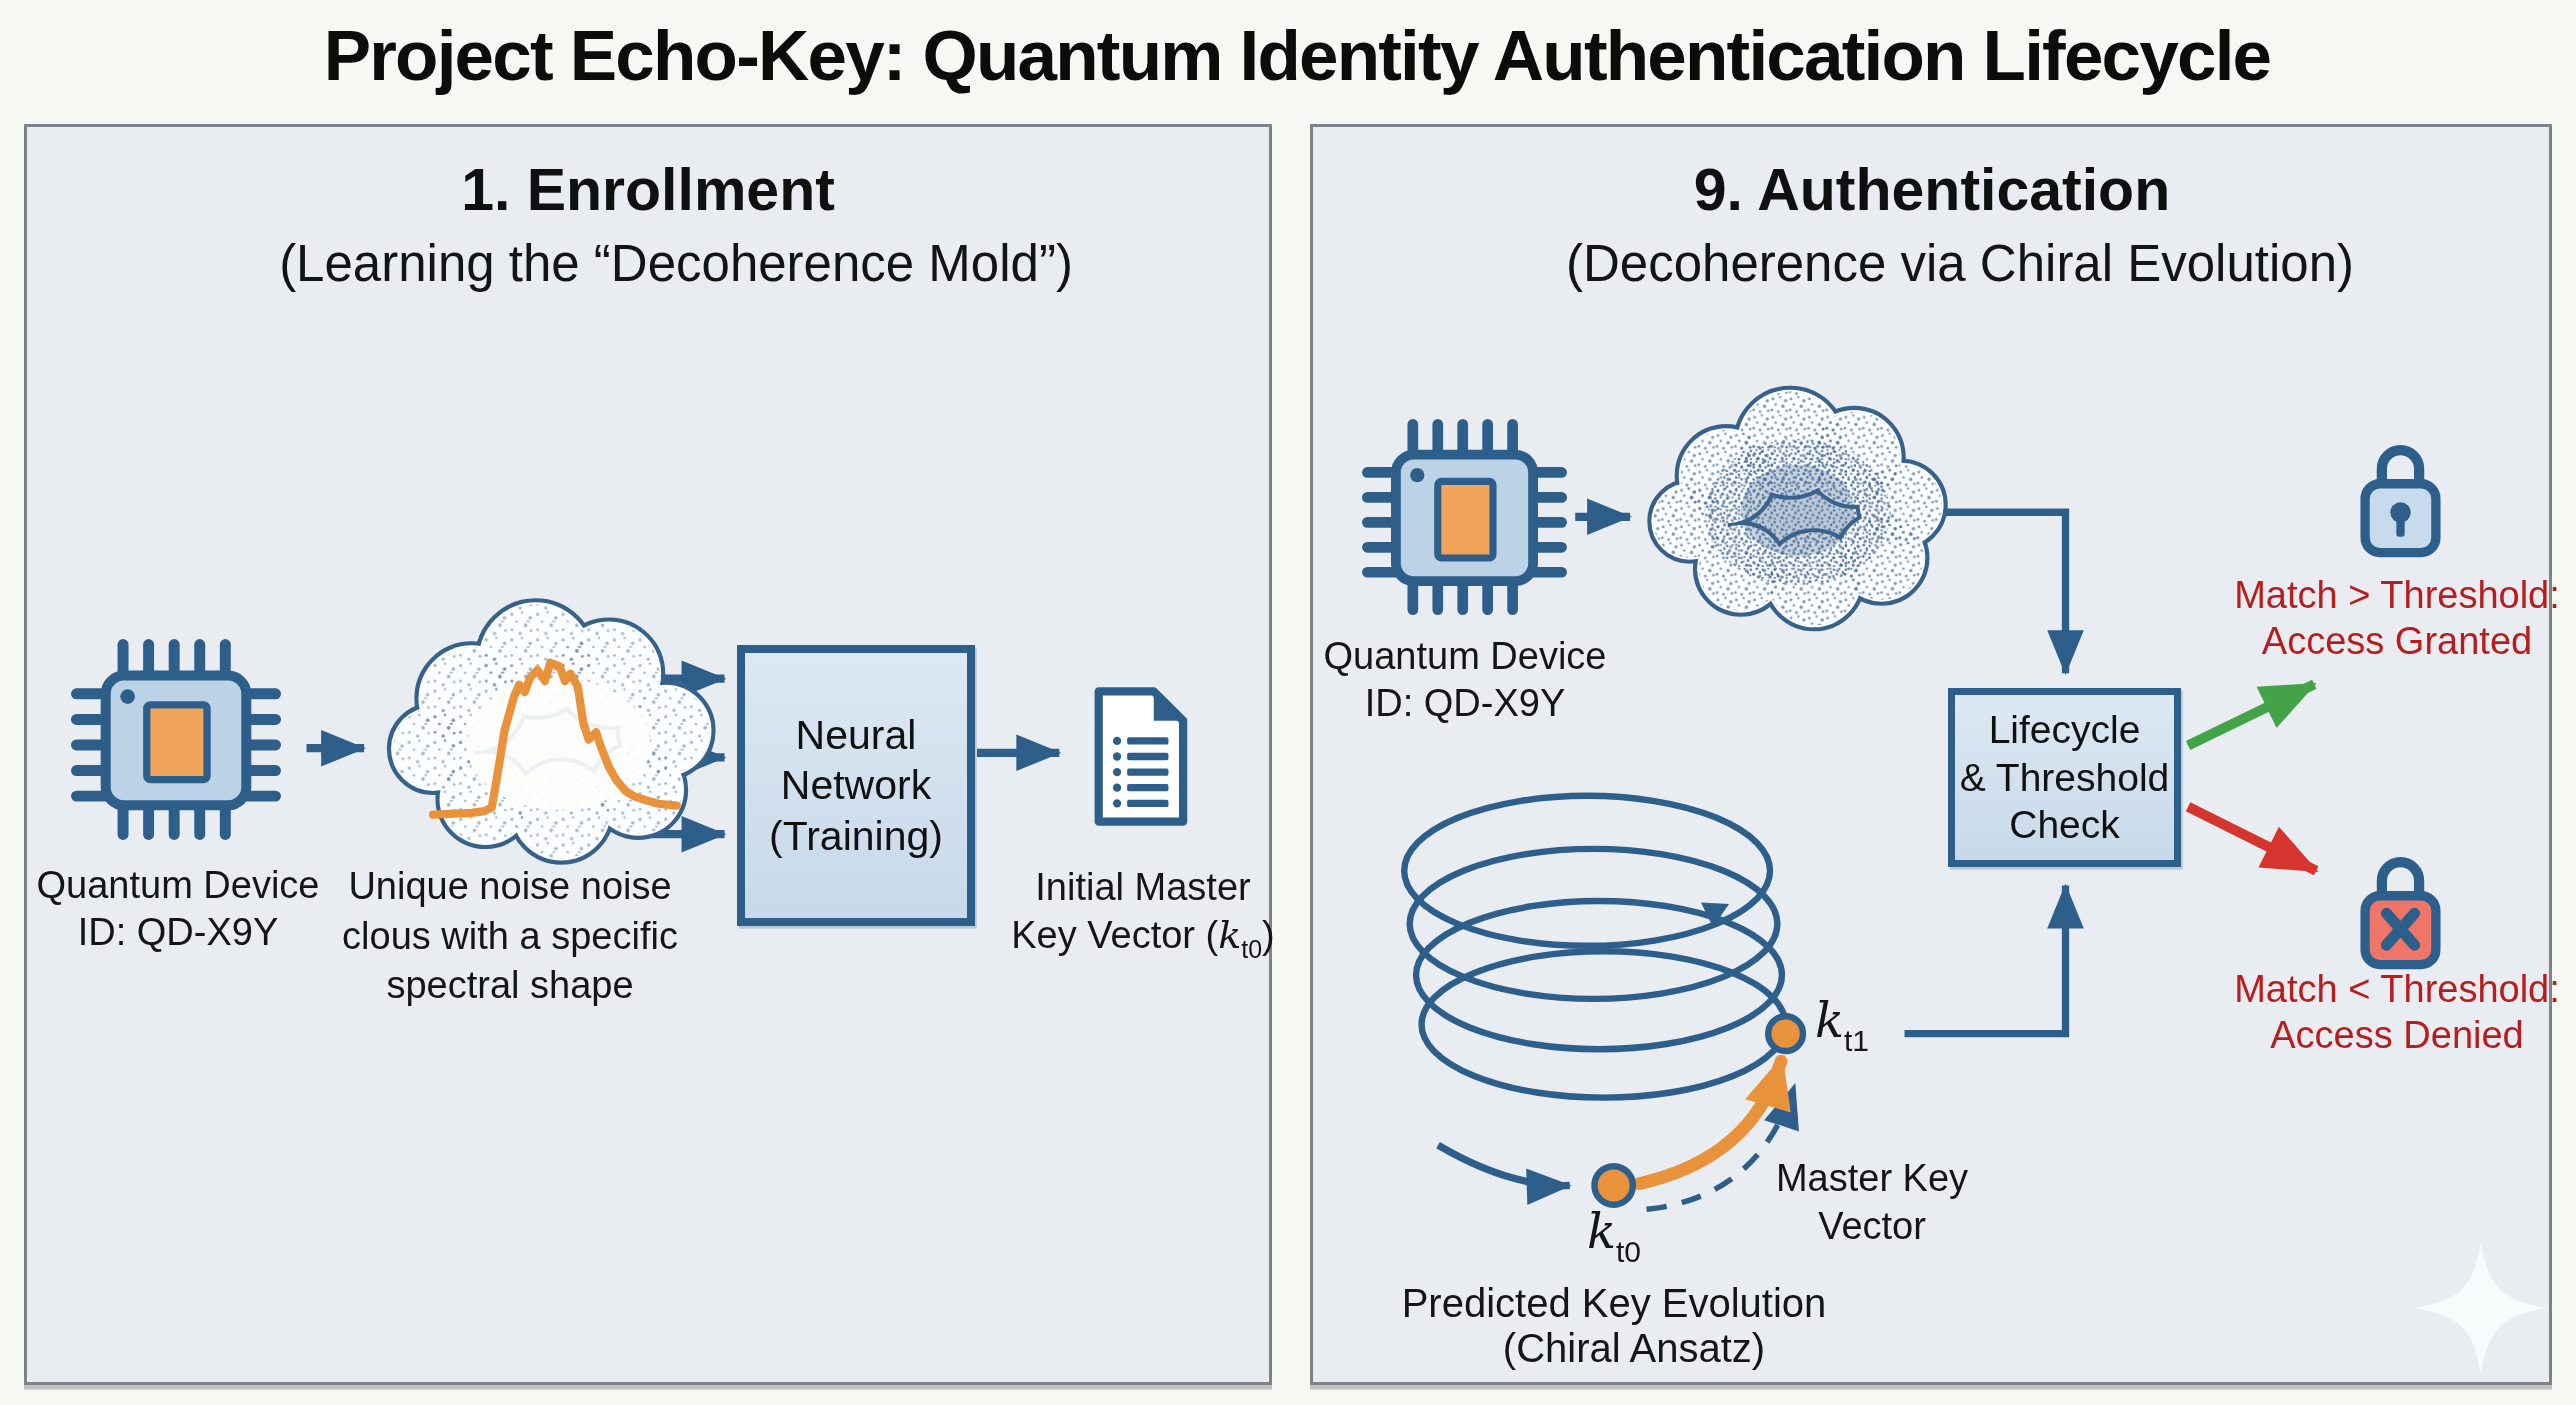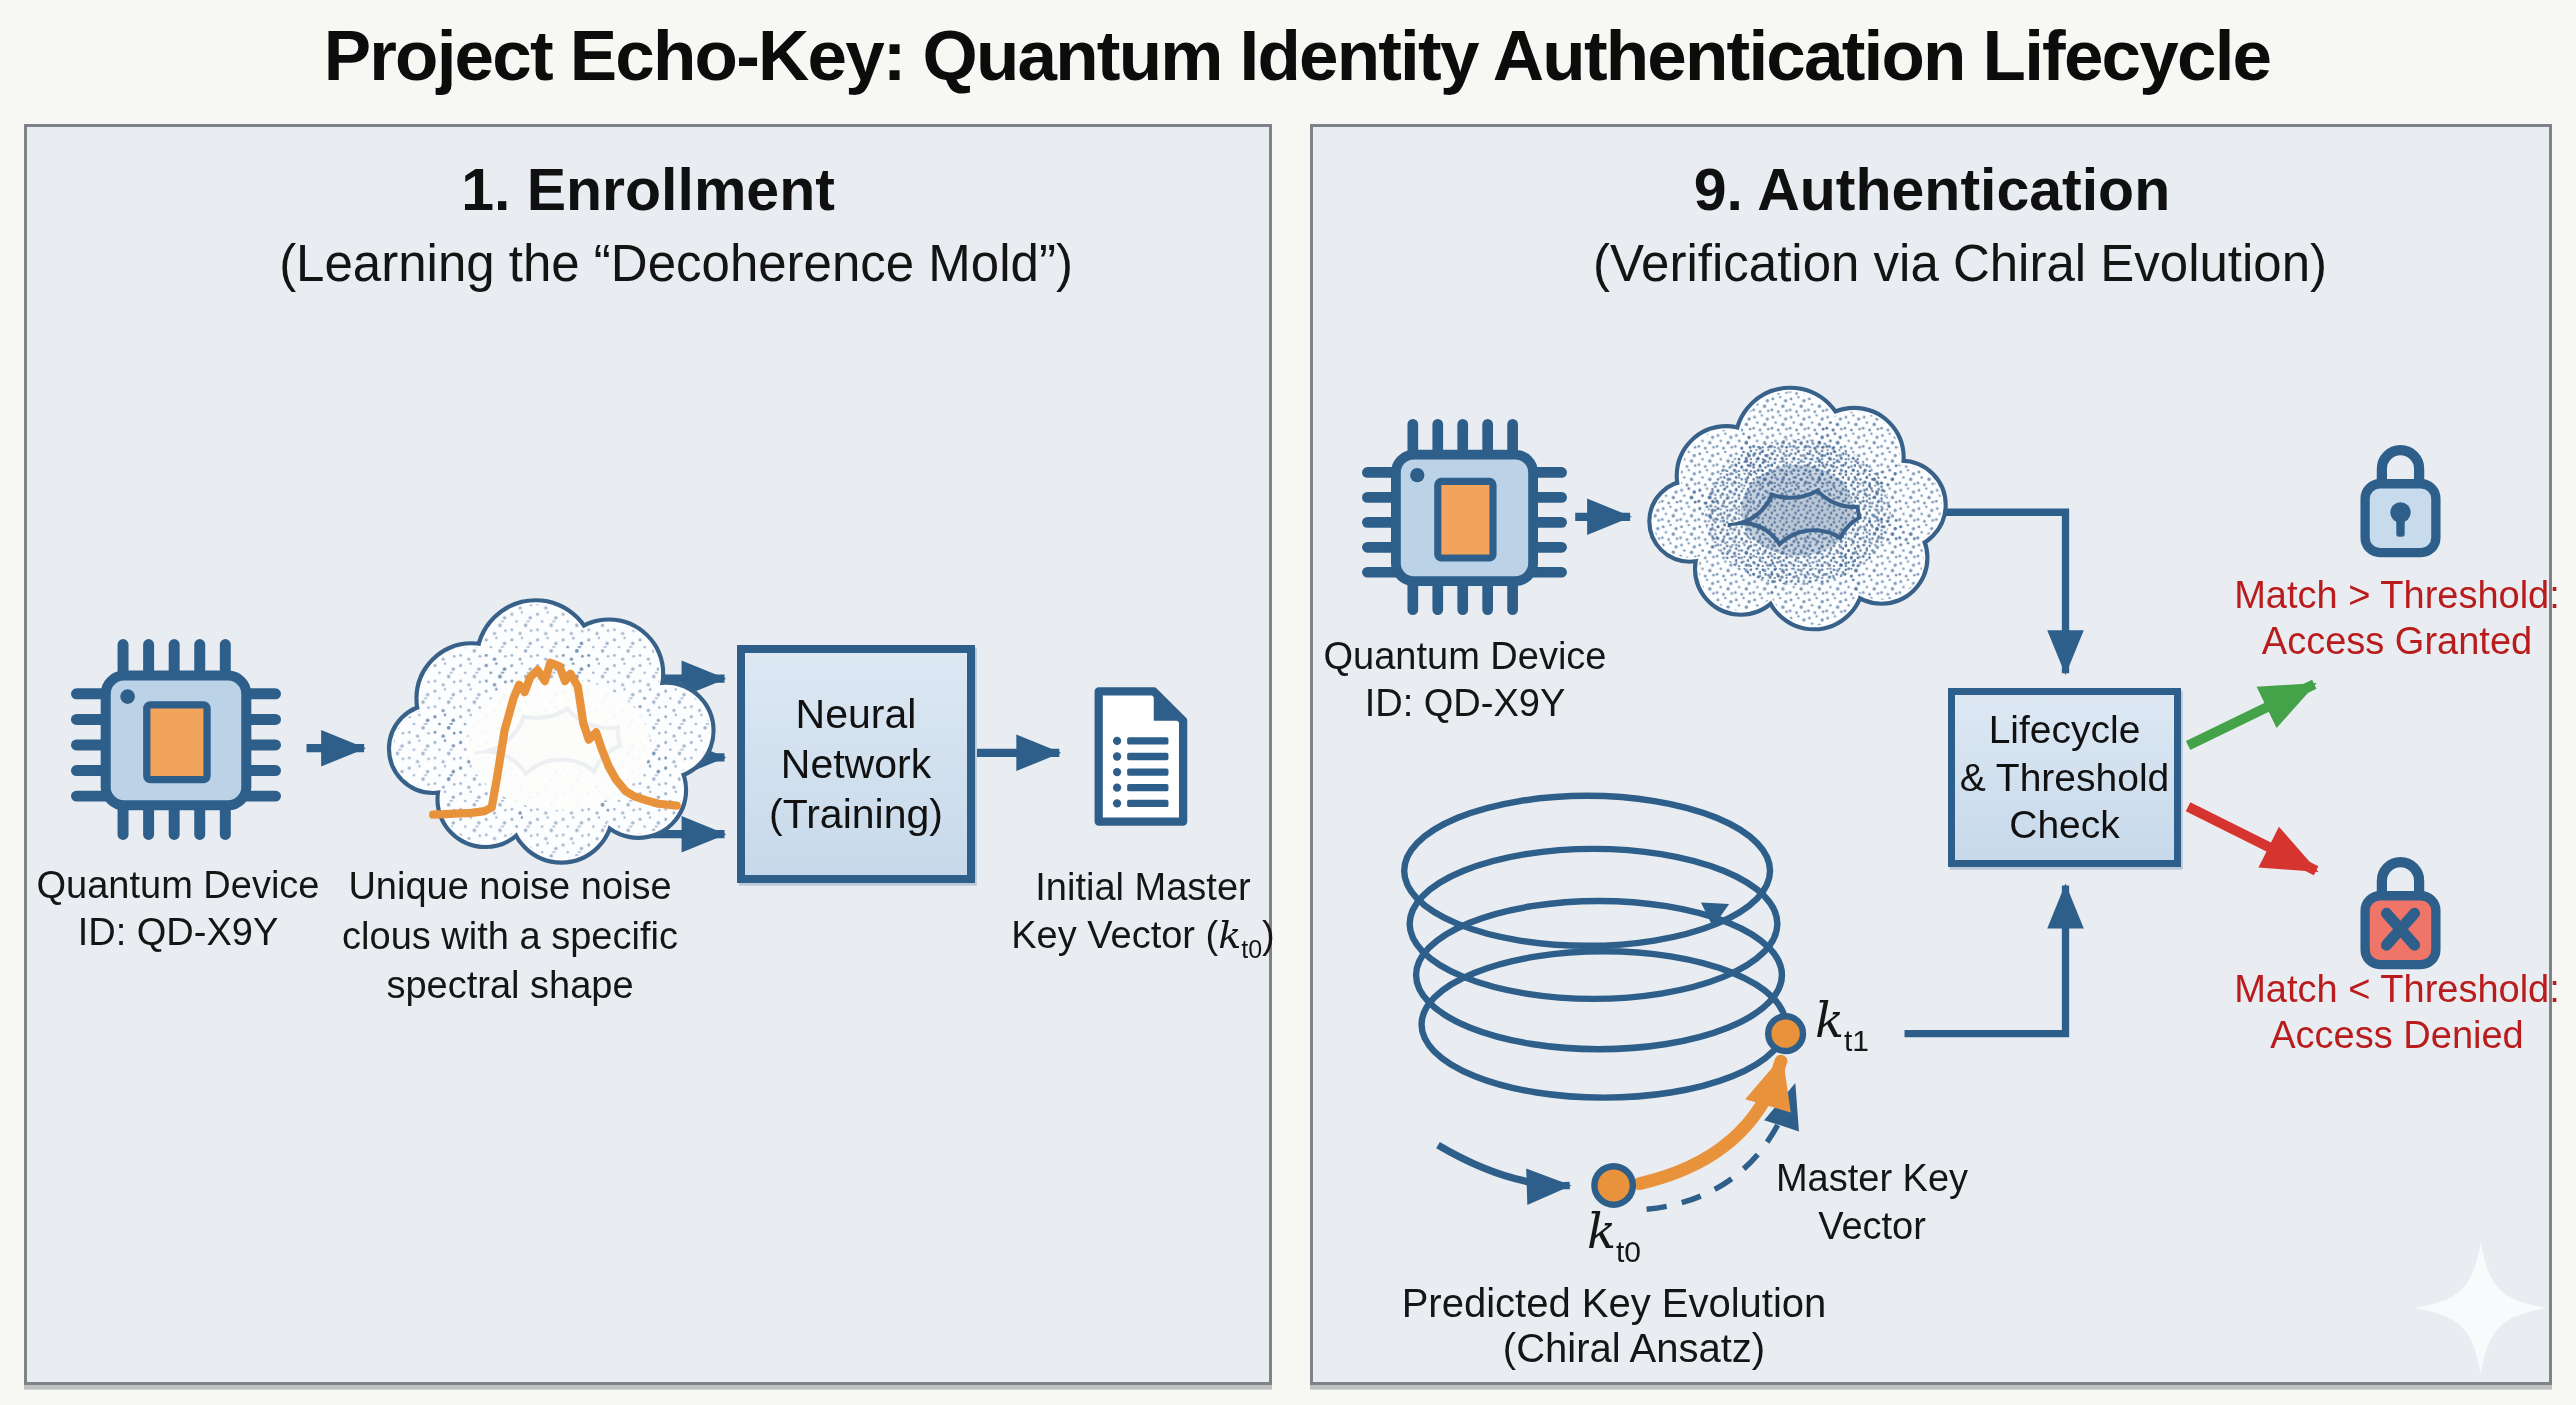--- a/index.html
+++ b/index.html
@@ -184,21 +184,21 @@
     <circle cx="312" cy="160" r="48"></circle>
       <circle cx="282" cy="225" r="48"></circle>
       <circle cx="198" cy="248" r="52"></circle>
     <circle cx="115" cy="235" r="48"></circle>
       <circle cx="58" cy="180" r="44"></circle>
   </g>
   <ellipse cx="195" cy="175" rx="100" ry="72" fill="#fdfdfc" opacity="0.92"></ellipse>
   <path d="M58 252 L100 250 L114 248 L122 244 L128 210 L136 160 L146 124 L152 110 L158 118 L164 102 L172 94 L180 106 L186 86 L196 90 L202 106 L208 98 L216 112 L222 152 L228 170 L236 162 L242 180 L250 200 L258 214 L268 226 L278 232 L290 236 L304 240 L324 242" stroke="#e8923c" stroke-width="9" fill="none" stroke-linecap="round" stroke-linejoin="round"></path>
 </svg>
 
-<div class="flowbox" style="left:737px;top:645px;width:238px;height:238px;">
+<div class="flowbox" style="left:737px;top:645px;width:238px;height:281px;">
   <div class="bline">Neural</div>
   <div class="bline">Network</div>
   <div class="bline">(Training)</div>
 </div>
 
 <svg class="icon-svg" style="left:1084px;top:684px;" width="112" height="145" viewBox="0 0 122 158">
   <path d="M16 8 H76 L108 40 V150 H16 Z" fill="#ffffff" stroke="#2e5f8a" stroke-width="9" stroke-linejoin="round"></path>
   <path d="M76 8 V40 H108 Z" fill="#2e5f8a"></path>
   <g fill="#2e5f8a">
     <circle cx="36" cy="62" r="4.5"></circle>
@@ -303,21 +303,21 @@
 <div class="txt subheading" style="left:648px;top:263px;">(Learning the “Decoherence Mold”)</div>
 <div class="txt lbl" style="left:178px;top:885px;">Quantum Device</div>
 <div class="txt lbl" style="left:178px;top:932px;">ID: QD-X9Y</div>
 <div class="txt lbl" style="left:510px;top:886px;">Unique noise noise</div>
 <div class="txt lbl" style="left:510px;top:936px;">clous with a specific</div>
 <div class="txt lbl" style="left:510px;top:985px;">spectral shape</div>
 <div class="txt lbl" style="left:1143px;top:887px;">Initial Master</div>
 <div class="txt lbl kinline" style="left:1143px;top:939px;"><span>Key Vector (</span><i>k</i><sub>t0</sub><span>)</span></div>
 
 <div class="txt heading" style="left:1932px;top:190px;">9. Authentication</div>
-<div class="txt subheading" style="left:1932px;top:263px;">(Verification via Chiral Evolution)</div>
+<div class="txt subheading" style="left:1932px;top:263px;">(Decoherence via Chiral Evolution)</div>
 <div class="txt lbl" style="left:1465px;top:656px;">Quantum Device</div>
 <div class="txt lbl" style="left:1465px;top:703px;">ID: QD-X9Y</div>
 <div class="txt lbl-s" style="left:2397px;top:595px;">Match &gt; Threshold:</div>
 <div class="txt lbl-s" style="left:2397px;top:641px;">Access Granted</div>
 <div class="txt lbl-s" style="left:2397px;top:989px;">Match &lt; Threshold:</div>
 <div class="txt lbl-s" style="left:2397px;top:1035px;">Access Denied</div>
 <div class="txt klabel" style="left:1842px;top:1026px;"><i>k</i><sub>t1</sub></div>
 <div class="txt klabel" style="left:1614px;top:1237px;"><i>k</i><sub>t0</sub></div>
 <div class="txt lbl" style="left:1872px;top:1178px;">Master Key</div>
 <div class="txt lbl" style="left:1872px;top:1226px;">Vector</div>

